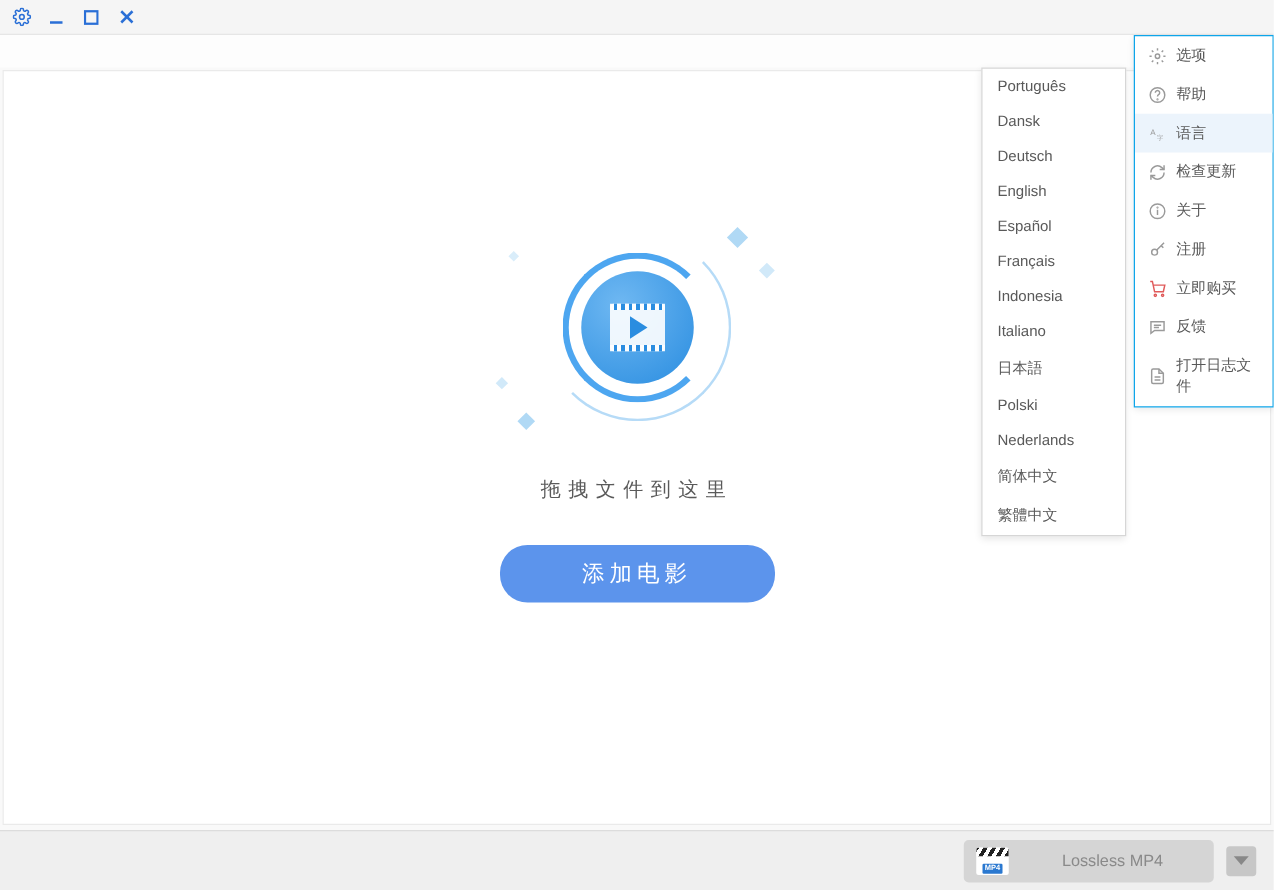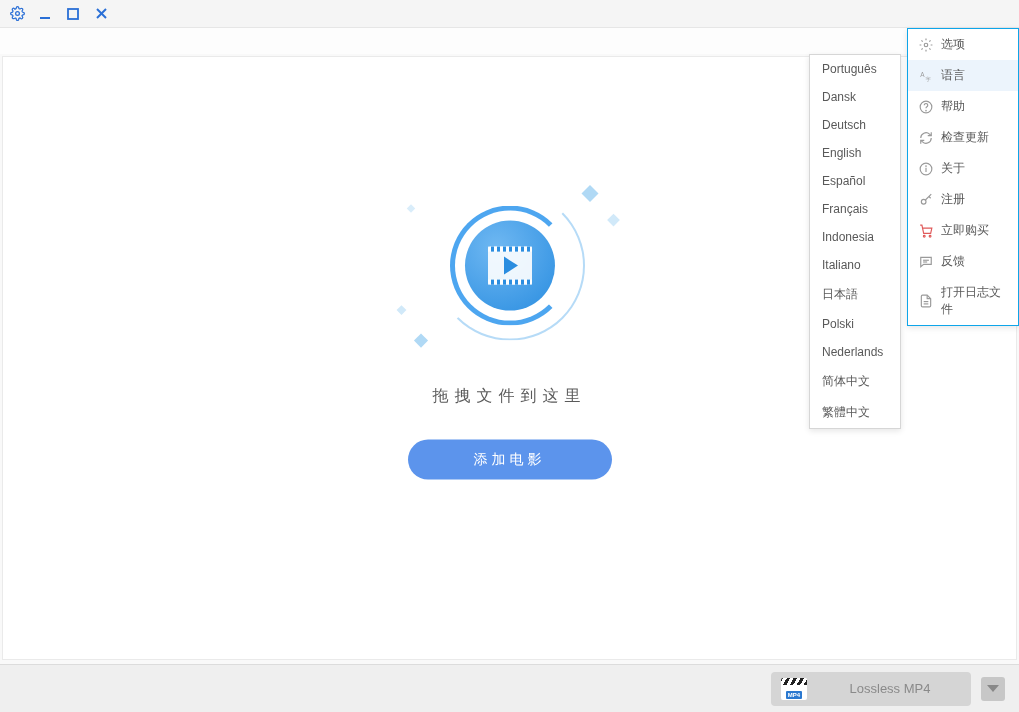--- a/index.html
+++ b/index.html
@@ -28,23 +28,23 @@
     .film-icon::after { bottom: 0; }
     .play-tri { width: 0; height: 0; border-left: 14px solid #2a8de0; border-top: 9px solid transparent; border-bottom: 9px solid transparent; margin-left: 3px; }
     .diamond { position: absolute; background: #b0d9f5; transform: rotate(45deg); }
     .d1 { width: 12px; height: 12px; top: 12px; right: 4px; }
     .d2 { width: 9px; height: 9px; top: 40px; right: -18px; background: #d1e9f9; }
     .d3 { width: 10px; height: 10px; bottom: 10px; left: -4px; }
     .d4 { width: 7px; height: 7px; bottom: 42px; left: -22px; background: #d1e9f9; }
     .d5 { width: 6px; height: 6px; top: 30px; left: -12px; background: #d9edfa; }
     
     .drop-text { color: #5a5a5a; font-size: 16px; letter-spacing: 6px; margin-bottom: 33px; text-align: center; }
-    .add-btn { background: #5c94ec; color: #fff; border: none; border-radius: 22px; padding: 11px 66px; font-size: 14px; letter-spacing: 4px; cursor: pointer; }
-    
-    .language-menu { position: absolute; top: 54px; right: 118px; width: 92px; background: #fff; border: 1px solid #d6d6d6; box-shadow: 0 2px 6px rgba(0,0,0,0.1); z-index: 5; }
+    .add-btn { background: #5c94ec; color: #fff; border: none; border-radius: 22px; padding: 11px 66px; font-size: 18px; letter-spacing: 4px; cursor: pointer; }
+    
+    .language-menu { position: absolute; top: 54px; right: 118px; width: 116px; background: #fff; border: 1px solid #d6d6d6; box-shadow: 0 2px 6px rgba(0,0,0,0.1); z-index: 5; }
     .lang-item { padding: 7px 12px; font-size: 12px; color: #595959; cursor: pointer; }
     
     .settings-menu { position: absolute; top: 28px; right: 0; width: 112px; background: #fff; border: 1px solid #0ea5e9; box-shadow: 0 2px 6px rgba(0,0,0,0.1); z-index: 6; }
     .set-item { padding: 7px 10px; font-size: 12px; color: #595959; cursor: pointer; display: flex; align-items: center; gap: 8px; }
     .set-item.hovered { background: #ecf4fc; }
     .set-icon { width: 15px; height: 15px; display: flex; align-items: center; justify-content: center; color: #9a9a9a; flex-shrink: 0; }
     .set-icon.red { color: #e05a5a; }
     
     .footer { position: absolute; bottom: 0; left: 0; right: 0; height: 48px; background: #efefef; border-top: 1px solid #dcdcdc; display: flex; align-items: center; justify-content: flex-end; padding: 0 14px; gap: 10px; }
     .format-select { background: #d5d5d5; border-radius: 4px; padding: 6px 10px; display: flex; align-items: center; gap: 12px; cursor: pointer; min-width: 200px; margin-left: 24px; }
@@ -134,38 +134,38 @@
 <div class="settings-menu">
   <div class="set-item">
     <span class="set-icon">
       <svg width="14" height="14" viewBox="0 0 24 24" fill="none" stroke="currentColor" stroke-width="2">
           <circle cx="12" cy="12" r="3"></circle>
           <path d="M12 1v3m0 16v3M4.2 4.2l2.1 2.1m11.4 11.4 2.1 2.1M1 12h3m16 0h3M4.2 19.8l2.1-2.1m11.4-11.4 2.1-2.1"></path>
         </svg>
     </span>
     <span>选项</span>
   </div>
-  <div class="set-item hovered">
-    <span class="set-icon">
-      <svg width="14" height="14" viewBox="0 0 24 24" fill="none" stroke="currentColor" stroke-width="2">
-          <text x="2" y="14" font-size="11" fill="currentColor" stroke="none">A</text>
-          <text x="11" y="20" font-size="9" fill="currentColor" stroke="none">字</text>
-        </svg>
-    </span>
-    <span>语言</span>
-  </div>
   <div class="set-item">
     <span class="set-icon">
       <svg width="14" height="14" viewBox="0 0 24 24" fill="none" stroke="currentColor" stroke-width="2">
           <circle cx="12" cy="12" r="10"></circle>
           <path d="M9 9a3 3 0 1 1 4.5 2.6c-.9.5-1.5 1.1-1.5 2.4"></path>
           <circle cx="12" cy="18" r="0.5" fill="currentColor"></circle>
         </svg>
     </span>
     <span>帮助</span>
+  </div>
+  <div class="set-item hovered">
+    <span class="set-icon">
+      <svg width="14" height="14" viewBox="0 0 24 24" fill="none" stroke="currentColor" stroke-width="2">
+          <text x="2" y="14" font-size="11" fill="currentColor" stroke="none">A</text>
+          <text x="11" y="20" font-size="9" fill="currentColor" stroke="none">字</text>
+        </svg>
+    </span>
+    <span>语言</span>
   </div>
   <div class="set-item">
     <span class="set-icon">
       <svg width="14" height="14" viewBox="0 0 24 24" fill="none" stroke="currentColor" stroke-width="2">
           <path d="M21 2v6h-6"></path>
           <path d="M3 12a9 9 0 0 1 15-6.7L21 8"></path>
           <path d="M3 22v-6h6"></path>
           <path d="M21 12a9 9 0 0 1-15 6.7L3 16"></path>
         </svg>
     </span>

